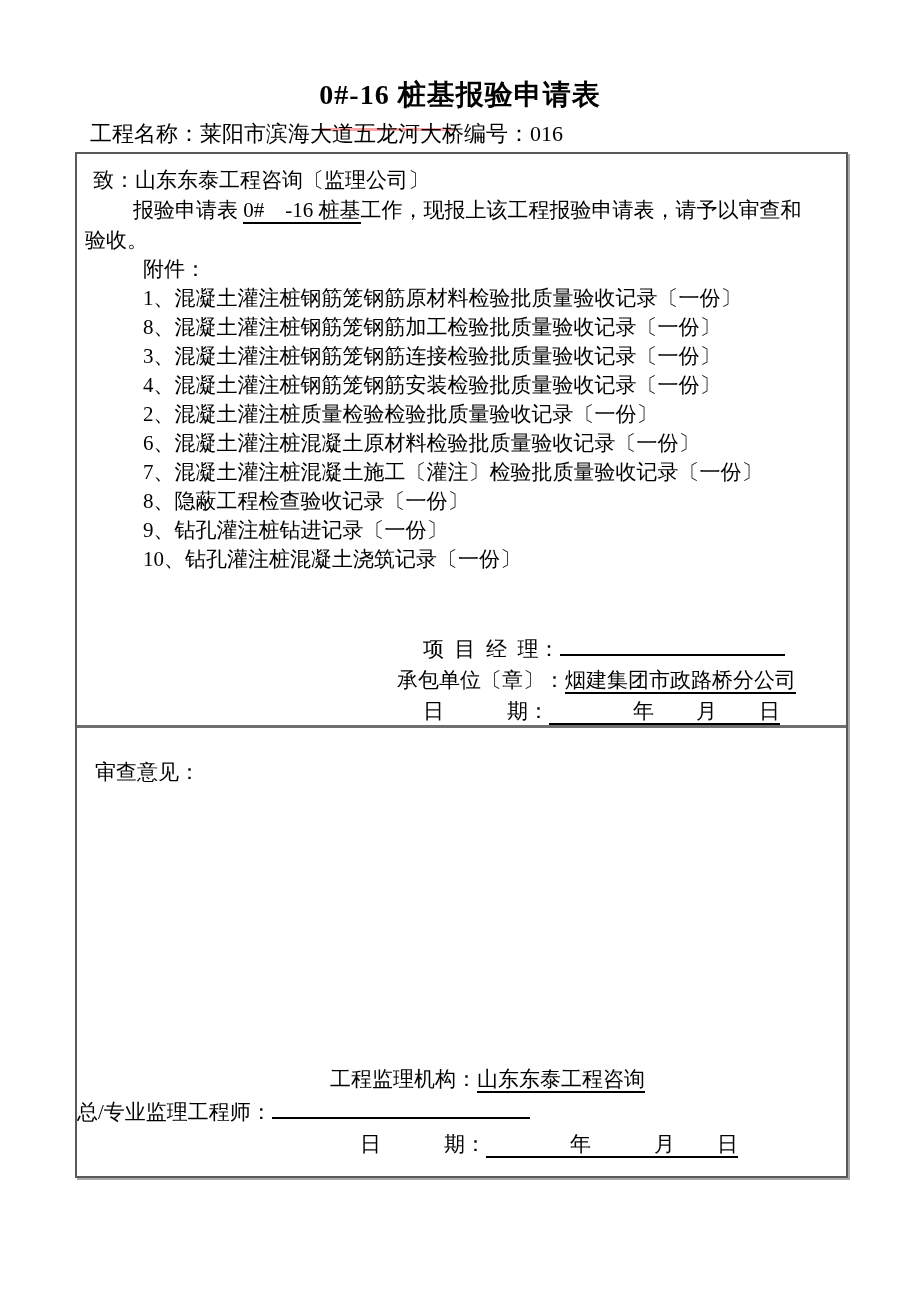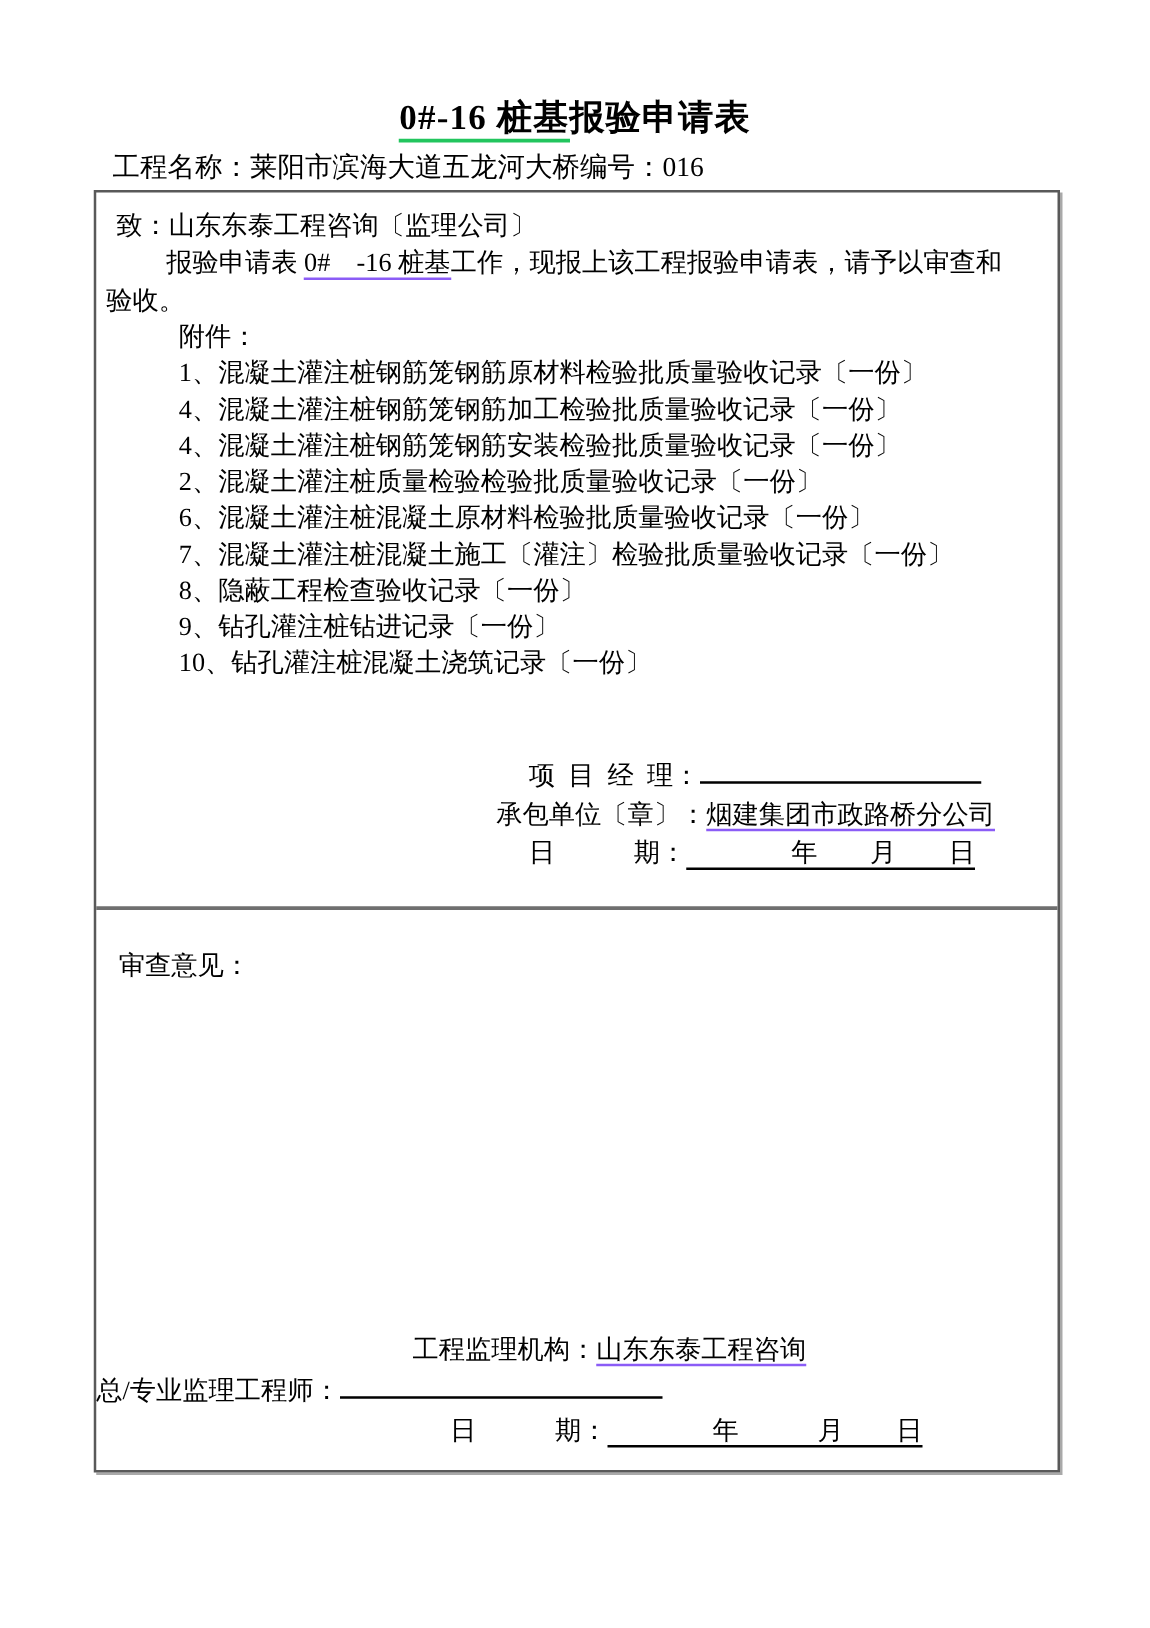--- a/index.html
+++ b/index.html
@@ -12,22 +12,22 @@
   }
   .title {
     padding-top: 78px;
     text-align: center;
     font-size: 28px;
     font-weight: bold;
     line-height: 34px;
     letter-spacing: 1px;
   }
   .title .u-title {
-    border-bottom: 3px solid #22c55e;
-    padding-bottom: 1px;
+    border-bottom: 3px solid #fca5a5;
+    padding-bottom: 18px;
   }
   .project-line {
     margin: 8px 0 0 90px;
     font-size: 22px;
     line-height: 28px;
   }
   .box {
     position: absolute;
     left: 75px; top: 152px;
     width: 773px;
@@ -35,21 +35,21 @@
     box-shadow: 2px 2px 0 #a9a9a9;
     background: #fff;
   }
   .section-top { height: 571px; overflow: hidden; }
   .section-bottom { height: 451px; border-top: 3px solid #6f6f6f; overflow: hidden; }
   .section-top, .section-bottom { font-size: 21px; }
   .to-line { margin: 12px 12px 0 16px; line-height: 29px; }
   .body-para { margin: 0 4px 0 8px; line-height: 30px; text-indent: 48px; }
   .attach-label { margin-left: 66px; line-height: 29px; }
   .attach-item { margin-left: 66px; line-height: 29px; }
-  .u { border-bottom: 2px solid #8b5cf6; }
+  .u { border-bottom: 2px solid #000000; }
   .sig-block-contractor { margin-top: 58px; }
   .sig-row { line-height: 31px; white-space: nowrap; }
   .sig-row .lbl { display: inline-block; }
   .row-unit { margin-left: 320px; }
   .row-manager, .row-cdate { margin-left: 346px; }
   .blank-line {
     display: inline-block;
     border-bottom: 2px solid #000;
     height: 24px;
     vertical-align: baseline;
@@ -74,21 +74,22 @@
 <div class="box">
 
   <div class="section-top">
     <div class="to-line">致：山东东泰工程咨询〔监理公司〕</div>
 
     <p class="body-para"><span>报验申请表 </span><span class="u">0#　-16 桩基</span><span>工作，现报上该工程报验申请表，请予以审查和</span><br><span>验收。</span></p>
 
     <div class="attach-label">附件：</div>
 
     <div class="attach-item">1、混凝土灌注桩钢筋笼钢筋原材料检验批质量验收记录〔一份〕</div>
-    <div class="attach-item">4、混凝土灌注桩钢筋笼钢筋加工检验批质量验收记录〔一份〕</div>
+    <div class="attach-item">8、混凝土灌注桩钢筋笼钢筋加工检验批质量验收记录〔一份〕</div>
+    <div class="attach-item">3、混凝土灌注桩钢筋笼钢筋连接检验批质量验收记录〔一份〕</div>
     <div class="attach-item">4、混凝土灌注桩钢筋笼钢筋安装检验批质量验收记录〔一份〕</div>
     <div class="attach-item">2、混凝土灌注桩质量检验检验批质量验收记录〔一份〕</div>
     <div class="attach-item">6、混凝土灌注桩混凝土原材料检验批质量验收记录〔一份〕</div>
     <div class="attach-item">7、混凝土灌注桩混凝土施工〔灌注〕检验批质量验收记录〔一份〕</div>
     <div class="attach-item">8、隐蔽工程检查验收记录〔一份〕</div>
     <div class="attach-item">9、钻孔灌注桩钻进记录〔一份〕</div>
     <div class="attach-item">10、钻孔灌注桩混凝土浇筑记录〔一份〕</div>
 
     <div class="sig-block-contractor">
       <div class="sig-row row-manager"><span class="lbl">项 目 经 理：</span><span class="blank-line blank-manager"></span></div>

